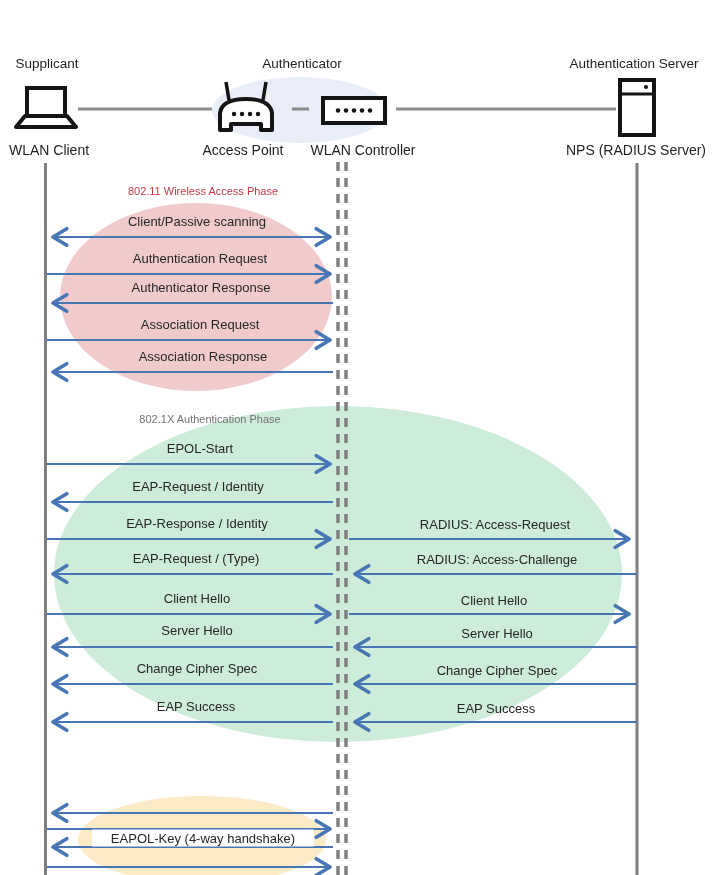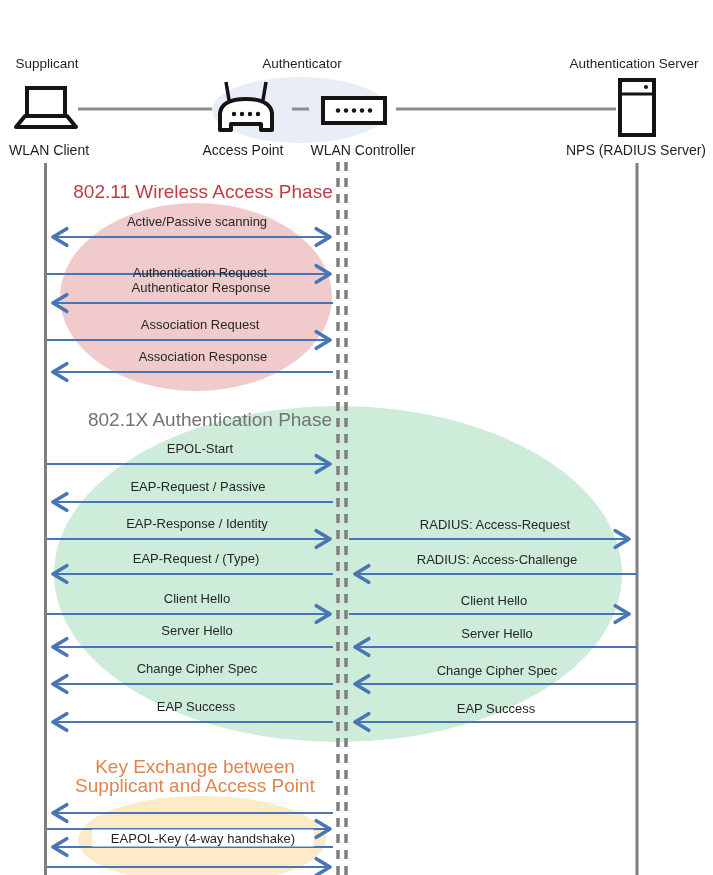--- a/index.html
+++ b/index.html
@@ -8,21 +8,21 @@
     font-family:"Liberation Sans",sans-serif;
     margin-top:36px;
   }
   #diagram-svg{position:absolute;left:0;top:0;}
   .lbl{
     position:absolute;transform:translate(-50%,-50%);
     font-size:13px;color:#262626;white-space:nowrap;line-height:15px;
   }
   .role{font-size:13.5px;color:#1f1f1f;}
   .device{font-size:14px;color:#1f1f1f;}
-  .phase-title{font-size:19px;}
+  .phase-title{font-size:11px;}
   .red{color:#C13B44;}
   .green{color:#737373;}
   .orange{color:#E0854F;}
   .center2{text-align:center;line-height:18.5px;}
   .whitebg{background:#fff;padding:1px 19px;}
 </style>
 </head>
 <body>
 
 <div id="canvas">
@@ -118,33 +118,29 @@
   <div class="lbl role" style="left:302px;top:27px">Authenticator</div>
   <div class="lbl role" style="left:634px;top:27px">Authentication Server</div>
 
   <div class="lbl device" style="left:49px;top:114px">WLAN Client</div>
   <div class="lbl device" style="left:243px;top:114px">Access Point</div>
   <div class="lbl device" style="left:363px;top:114px">WLAN Controller</div>
   <div class="lbl device" style="left:636px;top:114px">NPS (RADIUS Server)</div>
 
   <div class="lbl phase-title red" style="left:203px;top:155px">802.11 Wireless Access Phase</div>
   <div class="lbl phase-title green" style="left:210px;top:383px">802.1X Authentication Phase</div>
-  <div class="lbl phase-title orange center2" style="left:195px;top:740px">
-    <span>Key Exchange between</span><br>
-    <span>Supplicant and Access Point</span>
-  </div>
 
-  <div class="lbl" style="left:197px;top:185px">Active/Passive scanning</div>
-  <div class="lbl" style="left:200px;top:236px">Authentication Request</div>
+  <div class="lbl" style="left:197px;top:185px">Client/Passive scanning</div>
+  <div class="lbl" style="left:200px;top:222px">Authentication Request</div>
   <div class="lbl" style="left:201px;top:251px">Authenticator Response</div>
   <div class="lbl" style="left:200px;top:288px">Association Request</div>
   <div class="lbl" style="left:203px;top:320px">Association Response</div>
 
   <div class="lbl" style="left:200px;top:412px">EPOL-Start</div>
-  <div class="lbl" style="left:198px;top:450px">EAP-Request / Passive</div>
+  <div class="lbl" style="left:198px;top:450px">EAP-Request / Identity</div>
   <div class="lbl" style="left:197px;top:487px">EAP-Response / Identity</div>
   <div class="lbl" style="left:196px;top:522px">EAP-Request / (Type)</div>
   <div class="lbl" style="left:197px;top:562px">Client Hello</div>
   <div class="lbl" style="left:197px;top:594px">Server Hello</div>
   <div class="lbl" style="left:197px;top:632px">Change Cipher Spec</div>
   <div class="lbl" style="left:196px;top:670px">EAP Success</div>
 
   <div class="lbl" style="left:495px;top:488px">RADIUS: Access-Request</div>
   <div class="lbl" style="left:497px;top:523px">RADIUS: Access-Challenge</div>
   <div class="lbl" style="left:494px;top:564px">Client Hello</div>

